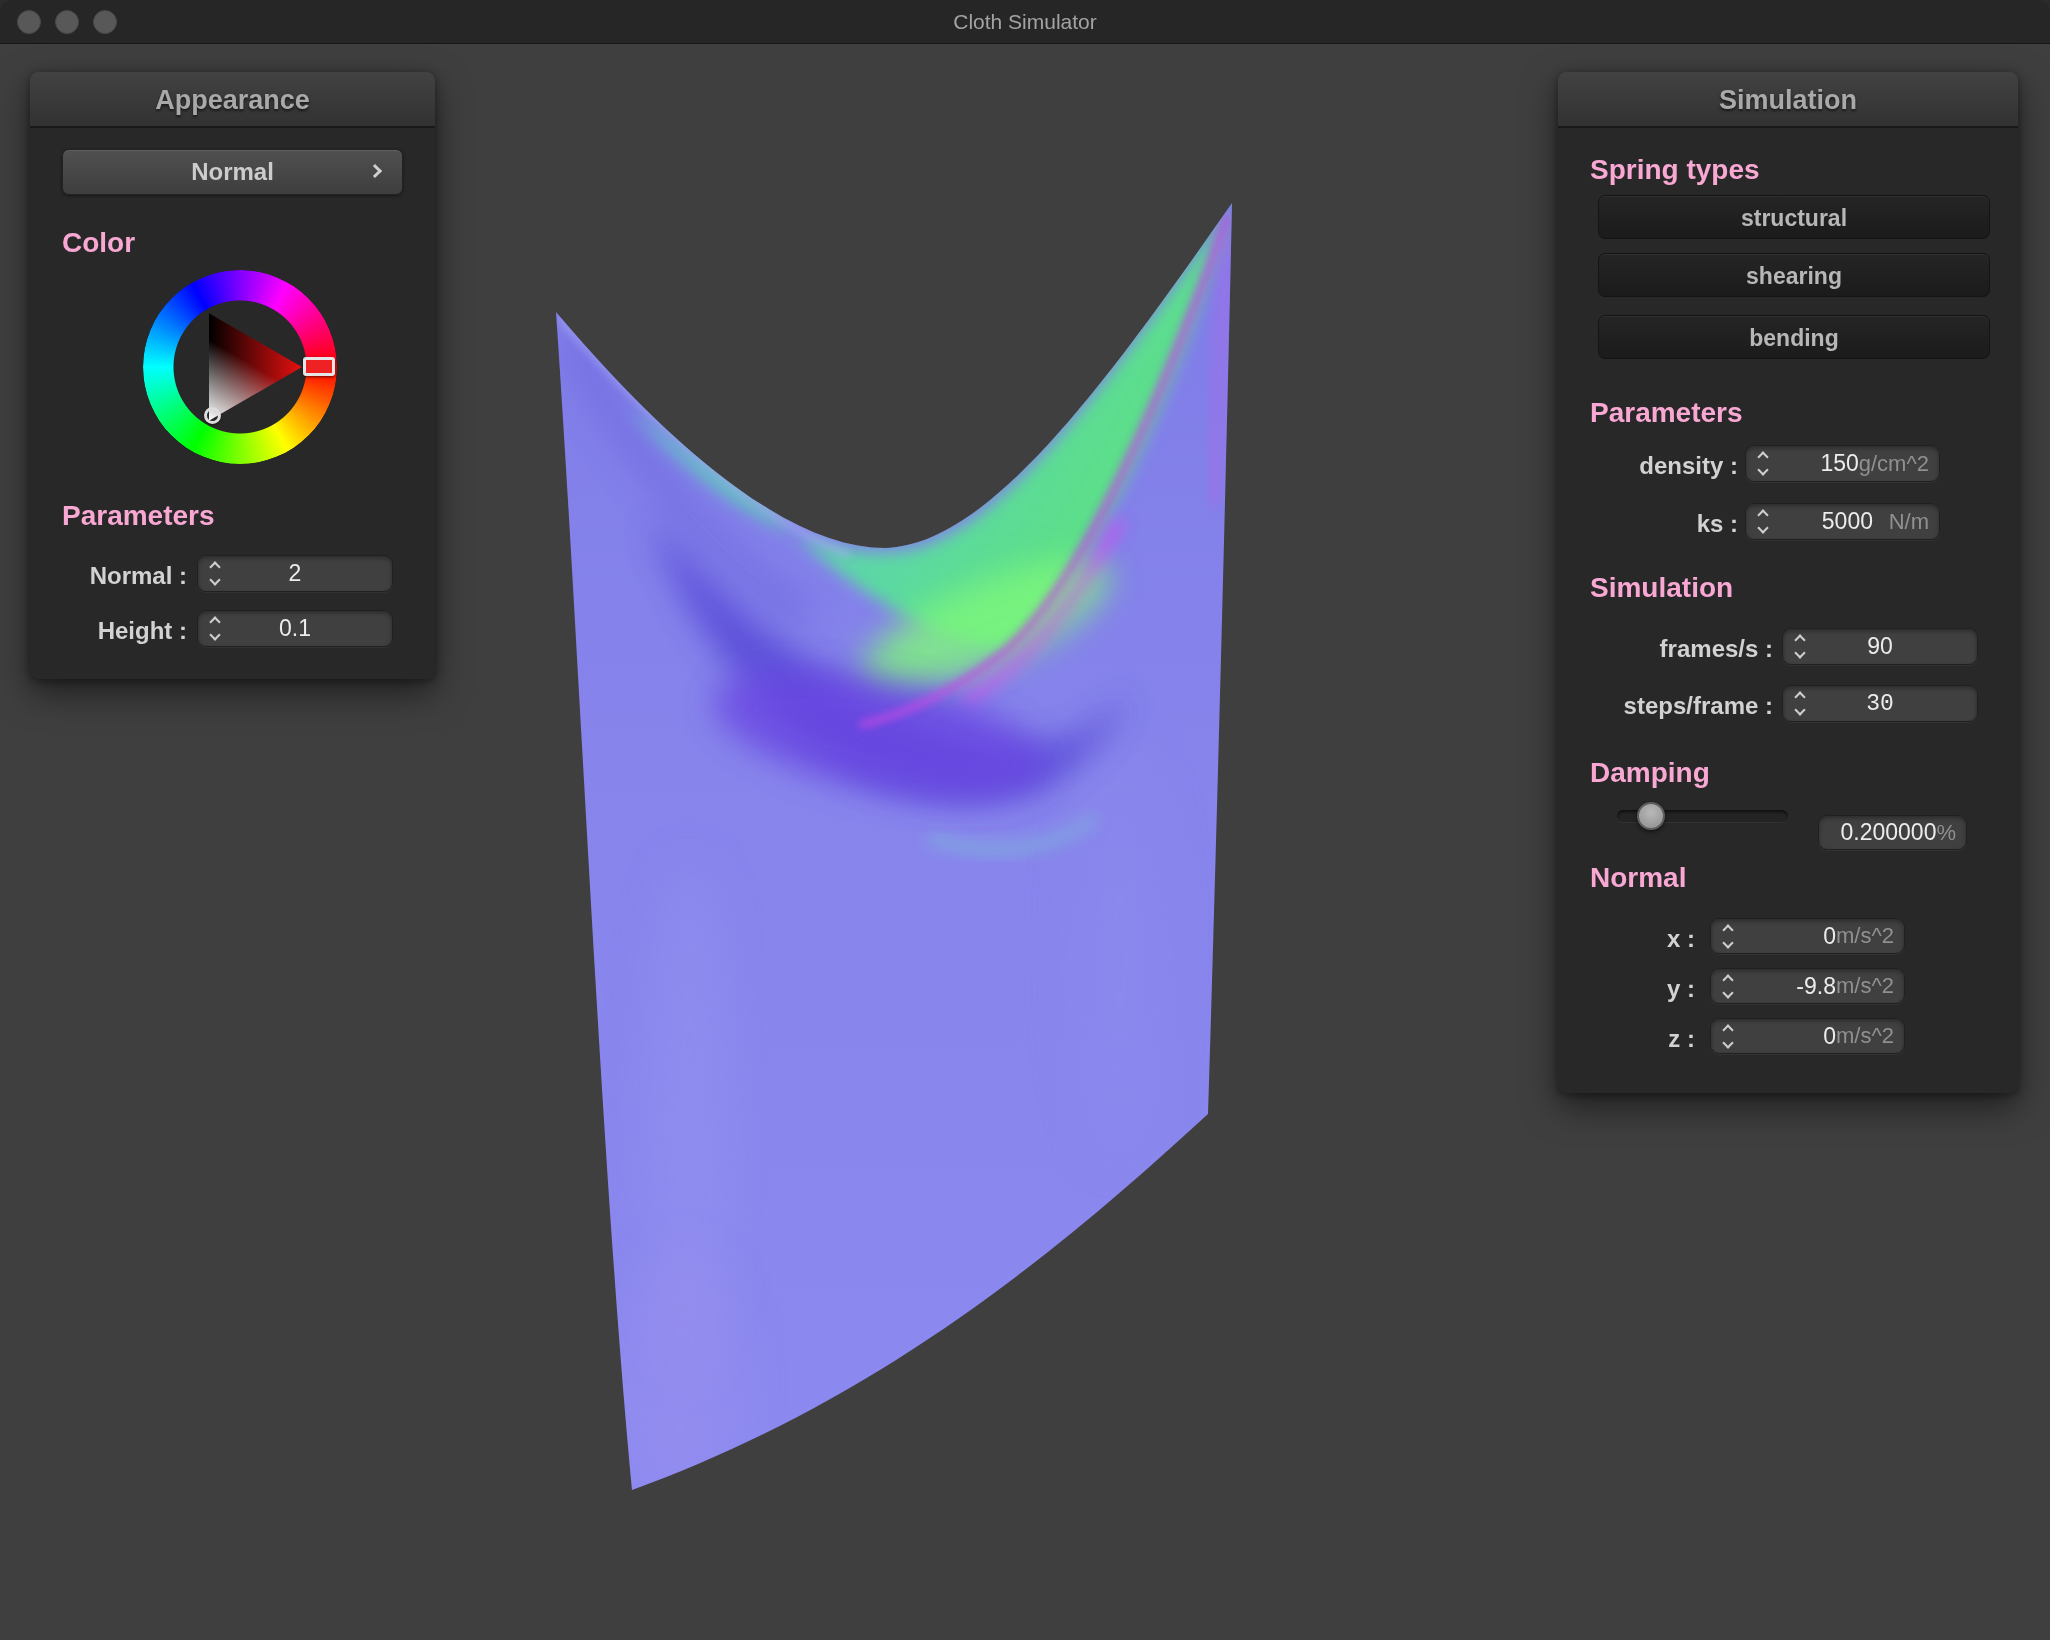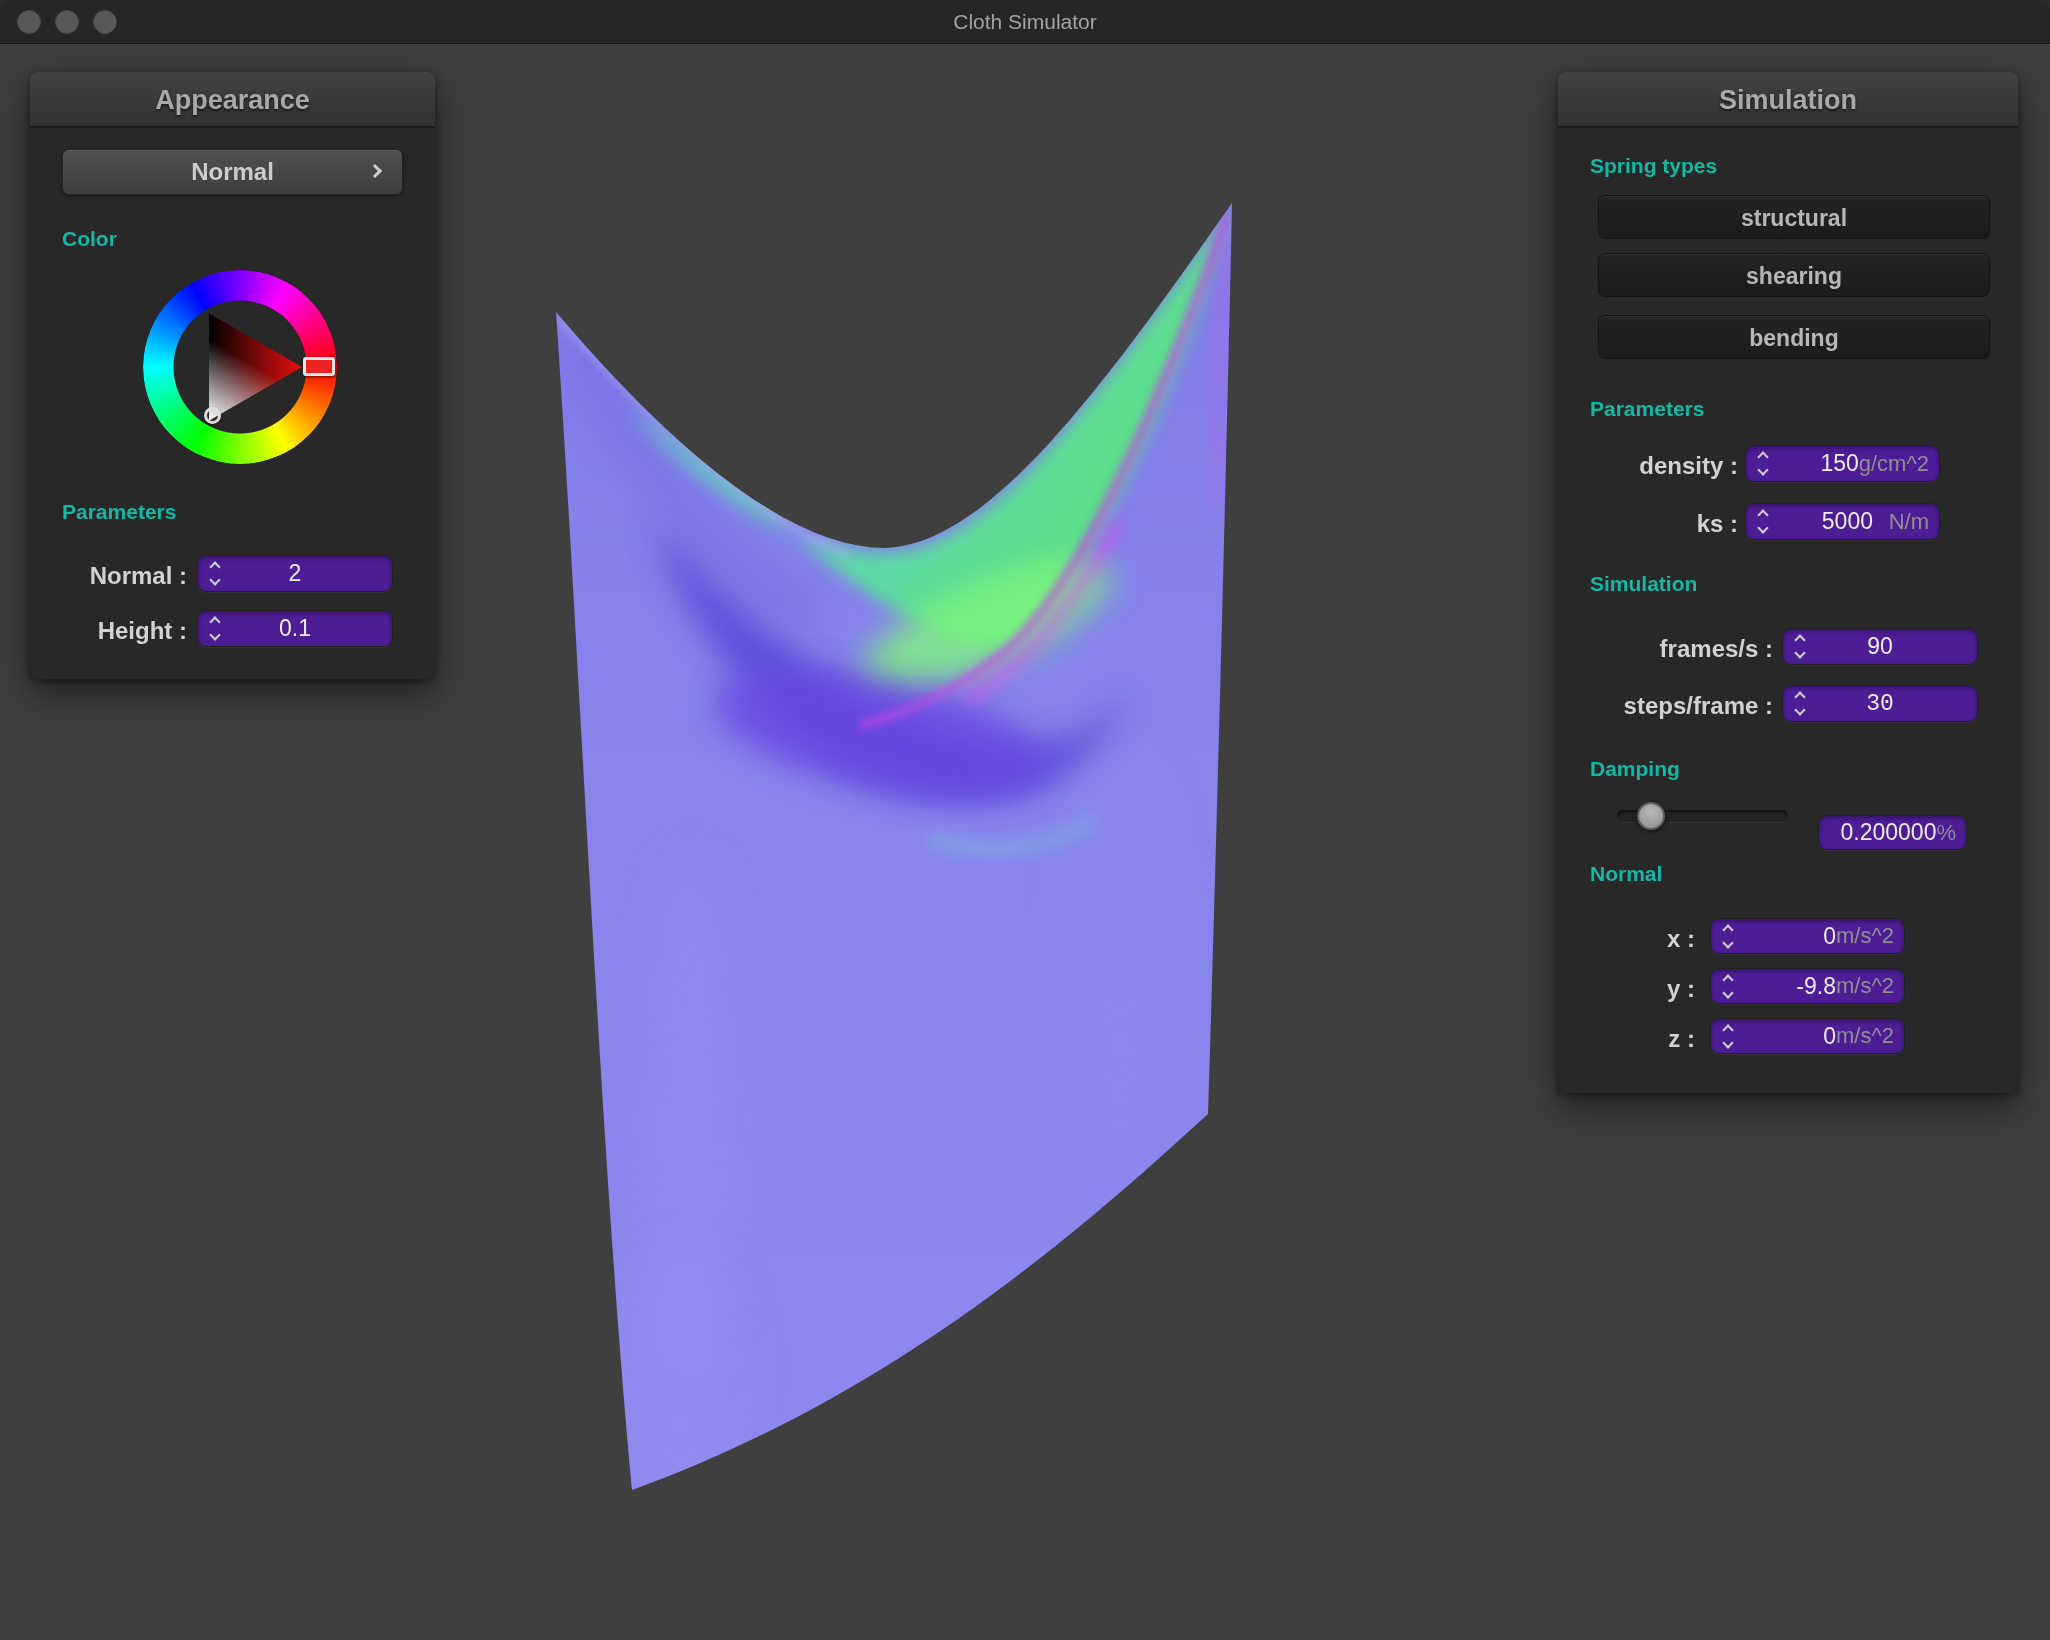--- a/index.html
+++ b/index.html
@@ -12,34 +12,34 @@
   .tl{position:absolute;top:10px;width:24px;height:24px;border-radius:50%;background:#585858;border:1px solid #494949;}
   #titlebar .title{position:absolute;left:0;right:0;top:0;height:44px;line-height:44px;text-align:center;
     color:#a3a3a3;font-size:21px;font-weight:400;}
 
   
   .panel{position:absolute;background:#282828;border-radius:8px;box-shadow:0 14px 34px rgba(0,0,0,.5),0 2px 8px rgba(0,0,0,.4);}
   .panel-header{position:absolute;left:0;top:0;width:100%;height:56px;border-radius:8px 8px 0 0;
     background:linear-gradient(#424242,#323232);border-bottom:2px solid #191919;
     color:#a9a9a9;font-size:27px;font-weight:700;text-align:center;line-height:56px;
     text-shadow:0 2px 3px rgba(0,0,0,.6);}
-  .section-label{position:absolute;color:#14b8a6;font-size:21px;font-weight:700;}
+  .section-label{position:absolute;color:#f9a8d4;font-size:28px;font-weight:700;}
   .row-label{position:absolute;color:#d2d2d2;font-size:24px;font-weight:700;text-align:right;}
 
   
   .drop-btn{position:absolute;background:linear-gradient(#505050,#3e3e3e);border:1px solid #232323;border-radius:7px;
     box-shadow:inset 0 1px 0 rgba(255,255,255,.09),0 1px 3px rgba(0,0,0,.45);
     color:#cccccc;font-size:24px;font-weight:700;text-align:center;cursor:pointer;}
   .spring-btn{position:absolute;left:40px;width:392px;height:44px;border-radius:7px;
     background:linear-gradient(#252525,#1b1b1b);border:1px solid #141414;
     box-shadow:inset 0 1px 0 rgba(255,255,255,.05);
     color:#b7b7b7;font-size:23px;font-weight:700;text-align:center;line-height:42px;cursor:pointer;}
 
   
-  .spin{position:absolute;display:flex;align-items:center;background:#4c1d95;border-radius:9px;
+  .spin{position:absolute;display:flex;align-items:center;background:#404040;border-radius:9px;
     border:1px solid #202020;box-shadow:inset 0 2px 4px rgba(0,0,0,.35),0 1px 0 rgba(255,255,255,.05);justify-content:flex-end;}
   .spin .arrows{width:34px;display:flex;flex-direction:column;align-items:center;gap:5px;cursor:pointer;}
   .spin .val{flex:1;color:#ececec;font-size:23px;font-weight:400;text-align:right;white-space:nowrap;}
   .spin .val.center{text-align:center;padding-right:34px;}
   .spin .unit{color:#909090;font-size:22px;min-width:66px;text-align:right;padding-right:10px;white-space:nowrap;}
   .chev{display:inline-block;width:8px;height:8px;border-style:solid;border-color:#cfcfcf;border-width:2px 2px 0 0;}
   .chev.up{transform:rotate(-45deg);margin-top:3px;}
   .chev.down{transform:rotate(135deg);margin-bottom:3px;}
   .chev.right{transform:rotate(45deg);border-width:3px 3px 0 0;width:10px;height:10px;}
 

